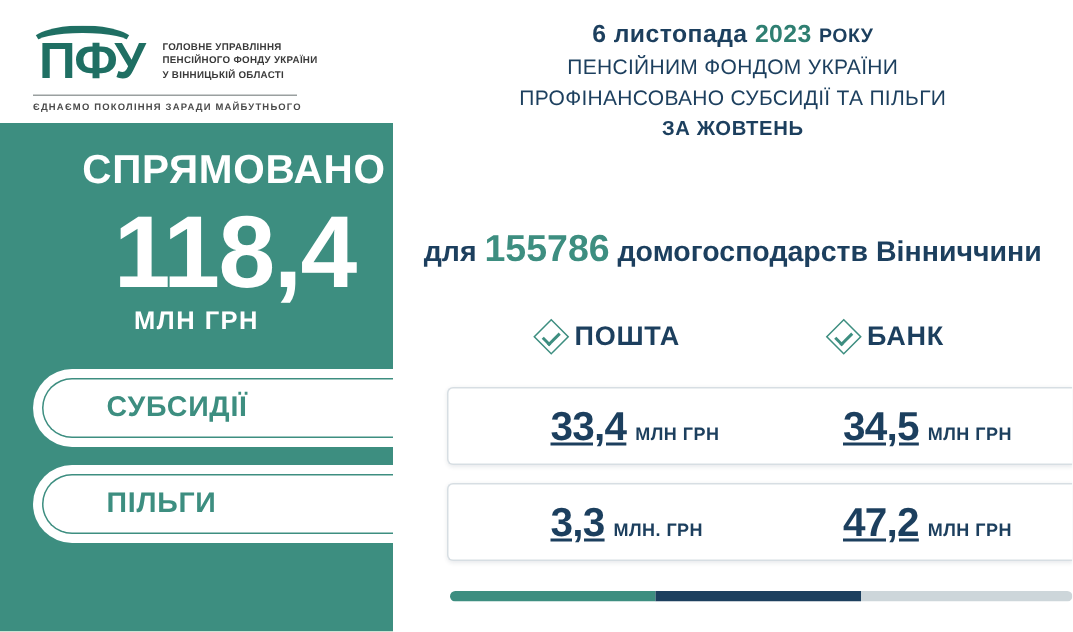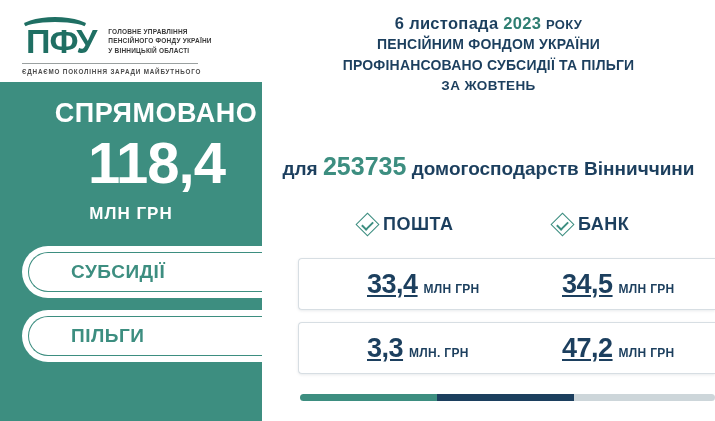--- a/index.html
+++ b/index.html
@@ -89,21 +89,21 @@
     font-size: 27px;
     font-weight: bold;
     letter-spacing: .5px;
   }
   #big-number {
     position: absolute;
     left: 0; top: 52px;
     width: 313px;
     text-align: center;
     color: #ffffff;
-    font-size: 58px;
+    font-size: 68px;
     font-weight: bold;
     letter-spacing: -1px;
     line-height: 1;
   }
   #big-unit {
     position: absolute;
     left: 0; top: 122px;
     width: 262px;
     text-align: center;
     color: #ffffff;
@@ -162,21 +162,21 @@
     font-weight: bold;
     letter-spacing: .3px;
     line-height: 1.35;
   }
   #headline .line1 .year { color: #2f7f72; }
   #headline .line1 .small { font-size: 13px; }
   #headline .line2,
   #headline .line3,
   #headline .line4 {
     font-size: 14px;
-    font-weight: bold;
+    font-weight: normal;
     line-height: 1.45;
     letter-spacing: .2px;
   }
   #headline .line5 {
     font-size: 13.5px;
     font-weight: bold;
     letter-spacing: .4px;
     line-height: 1.7;
   }
   #households {
@@ -327,21 +327,21 @@
         <span class="year">2023</span>
         <span class="small">РОКУ</span>
       </div>
       <div class="line2">ПЕНСІЙНИМ ФОНДОМ УКРАЇНИ</div>
       <div class="line3">ПРОФІНАНСОВАНО  СУБСИДІЇ ТА ПІЛЬГИ</div>
       <div class="line5">ЗА ЖОВТЕНЬ</div>
     </div>
 
     <div id="households">
       <span>для</span>
-      <span class="count">253735</span>
+      <span class="count">155786</span>
       <span>домогосподарств Вінниччини</span>
     </div>
 
     <div class="channel-head" id="channel-post">
       <span class="diamond"></span>
       <span>ПОШТА</span>
     </div>
 
     <div class="channel-head" id="channel-bank">
       <span class="diamond"></span>

